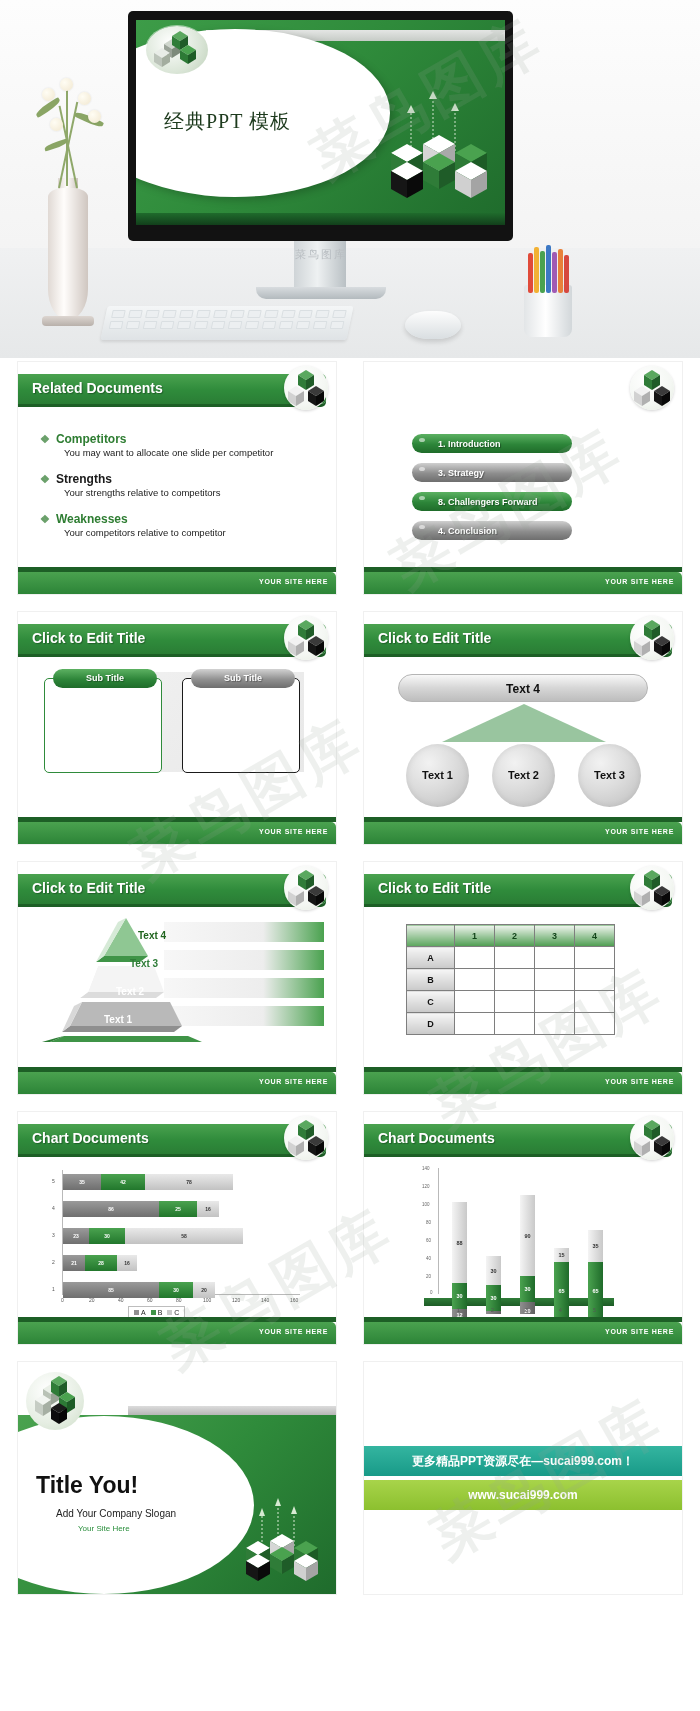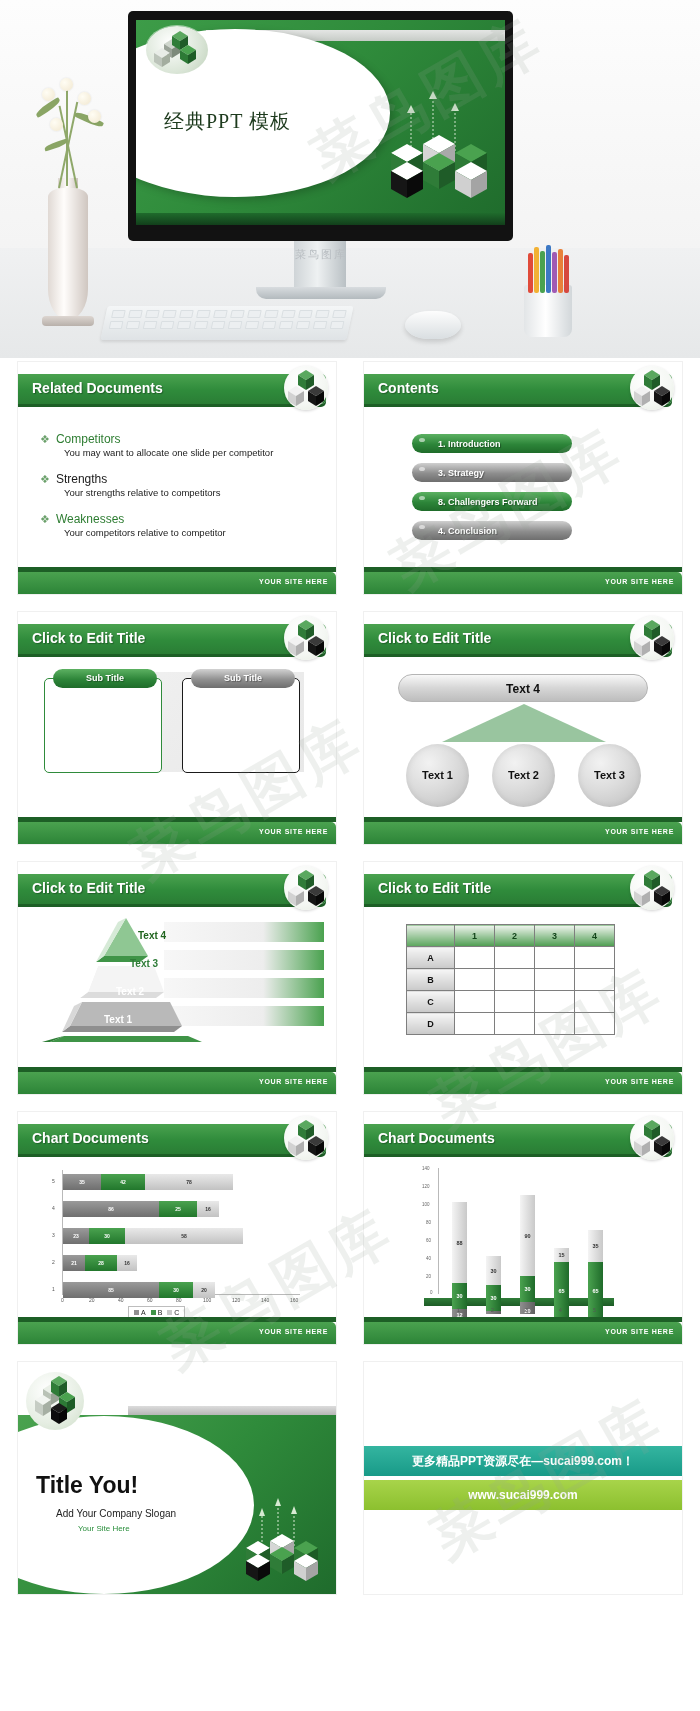--- a/index.html
+++ b/index.html
@@ -75,21 +75,21 @@
      background:radial-gradient(circle at 38% 32%,#ffffff 0%,#f4f7f3 60%,#e3eade 100%);
      box-shadow:0 1px 3px rgba(0,0,0,.18); overflow:hidden; }
   .footer { position:absolute; left:0; bottom:0; width:318px; height:22px;
      background:linear-gradient(180deg,#4aa24f,#2c8437); border-radius:0 5px 0 0; }
   .footer b { position:absolute; right:8px; top:6px; font-size:7px; color:#ffffff;
      letter-spacing:.7px; font-weight:700; }
   .footer:before { content:""; position:absolute; left:0; top:-5px; width:318px; height:5px;
      background:#1d5f26; }
   
   .bullets { position:absolute; left:22px; top:58px; right:14px; }
-  .b-head { font-size:12px; font-weight:400; margin-top:12px; }
+  .b-head { font-size:12px; font-weight:700; margin-top:12px; }
   .b-head.g { color:#2e7d32; }
   .b-head.k { color:#1a1a1a; }
   .b-head em { font-style:normal; margin-right:6px; font-size:11px; color:#6aa06a; }
   .b-sub { font-size:9.5px; color:#222; margin-left:24px; margin-top:1px; line-height:1.35; }
   
   .pill { position:absolute; left:48px; width:160px; height:19px; border-radius:10px;
      font-size:9px; font-weight:700; color:#fff; text-shadow:1px 1px 1px rgba(0,0,0,.35);
      display:flex; align-items:center; padding-left:26px; }
   .pill.green { background:linear-gradient(180deg,#5cb162,#2d8539 55%,#1f6c2a); }
   .pill.gray  { background:linear-gradient(180deg,#cfcfcf,#8d8d8d 55%,#6e6e6e); }
@@ -336,23 +336,20 @@
         <em>❖</em><span>Weaknesses</span>
       </div>
       <div class="b-sub">Your competitors relative to competitor</div>
     </div>
     <div class="footer">
       <b>YOUR SITE HERE</b>
     </div>
   </div>
 
   <div class="slide">
-    <div class="title-bar">
-      <span>Contents</span>
-    </div>
     <div class="corner-logo">
       <svg width="44" height="44" viewBox="0 0 44 44">
         <polygon points="22,4 30,9 22,14 14,9" fill="#5aa85f"></polygon>
         <polygon points="14,9 22,14 22,24 14,19" fill="#2f7c38"></polygon>
         <polygon points="30,9 22,14 22,24 30,19" fill="#1f5c28"></polygon>
         <polygon points="12,20 20,25 12,30 4,25" fill="#f2f2f2"></polygon>
         <polygon points="4,25 12,30 12,40 4,35" fill="#d2d2d2"></polygon>
         <polygon points="20,25 12,30 12,40 20,35" fill="#b0b0b0"></polygon>
         <polygon points="32,20 40,25 32,30 24,25" fill="#3a3a3a"></polygon>
         <polygon points="24,25 32,30 32,40 24,35" fill="#151515"></polygon>

